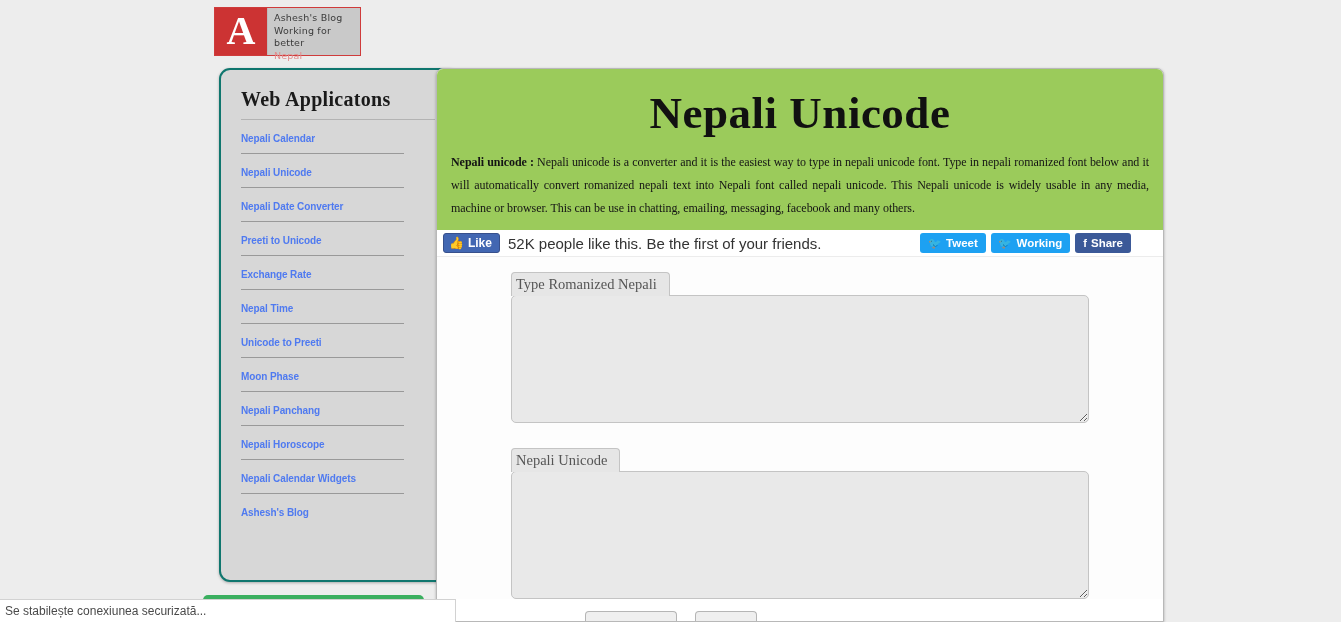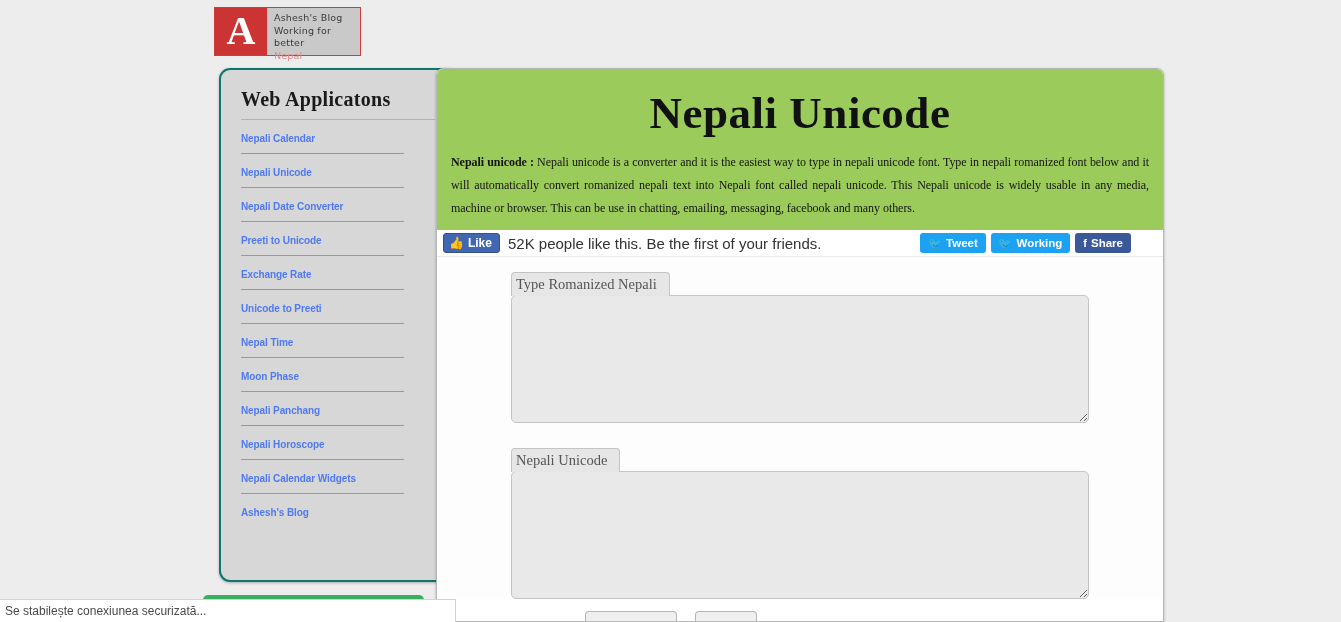--- a/index.html
+++ b/index.html
@@ -276,25 +276,25 @@
       </li>
       <li class="nav-item">
         <a class="nav-link" href="#">Preeti to Unicode</a>
         <div class="nav-rule"></div>
       </li>
       <li class="nav-item">
         <a class="nav-link" href="#">Exchange Rate</a>
         <div class="nav-rule"></div>
       </li>
       <li class="nav-item">
+        <a class="nav-link" href="#">Nepal Time</a>
+        <div class="nav-rule"></div>
+      </li>
+      <li class="nav-item">
         <a class="nav-link" href="#">Unicode to Preeti</a>
-        <div class="nav-rule"></div>
-      </li>
-      <li class="nav-item">
-        <a class="nav-link" href="#">Nepal Time</a>
         <div class="nav-rule"></div>
       </li>
       <li class="nav-item">
         <a class="nav-link" href="#">Moon Phase</a>
         <div class="nav-rule"></div>
       </li>
       <li class="nav-item">
         <a class="nav-link" href="#">Nepali Panchang</a>
         <div class="nav-rule"></div>
       </li>

